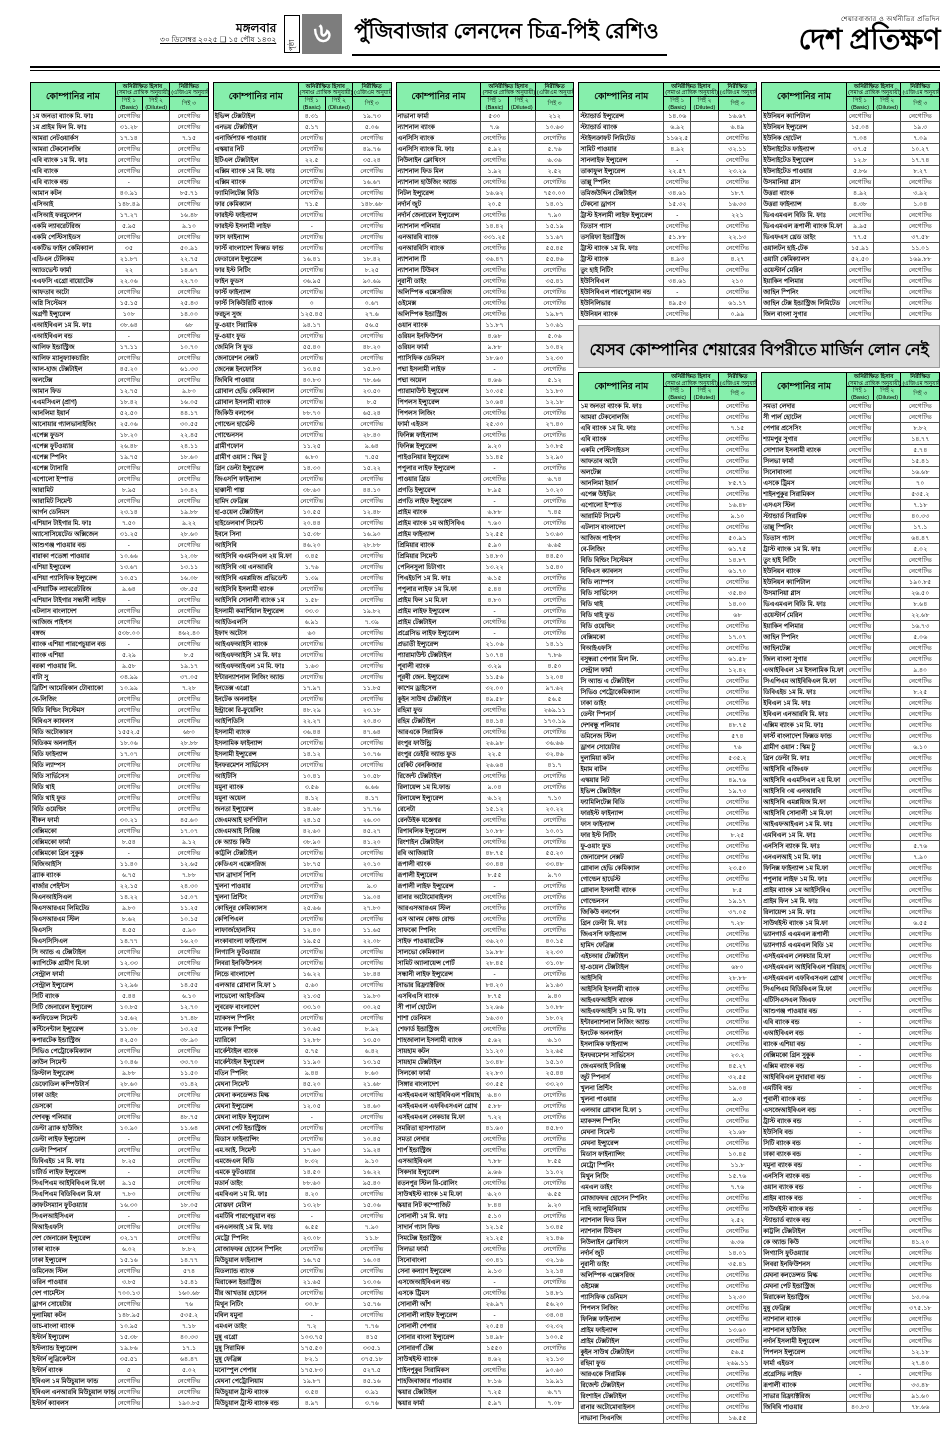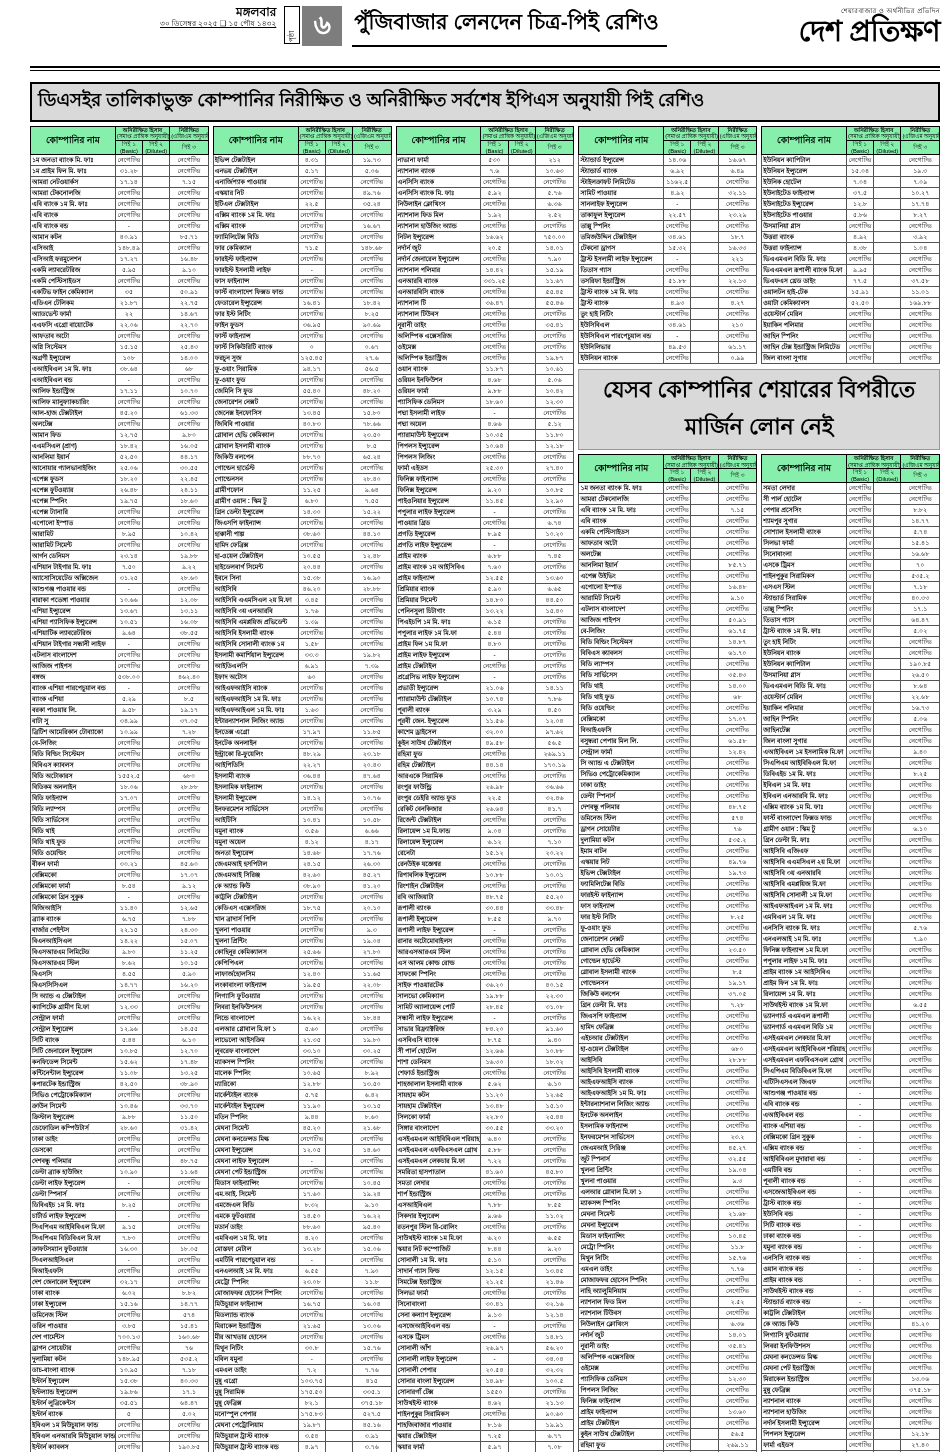--- a/index.html
+++ b/index.html
@@ -1,20 +1,20 @@
 <!DOCTYPE html>
 <html lang="bn"><head>
 <meta charset="utf-8">
 <style>
   html,body{margin:0;padding:0;background:#f2f2f2;}
   .page{position:relative;width:945px;height:1452px;background:#ffffff;overflow:hidden;
         font-family:"Liberation Sans","DejaVu Sans",sans-serif;color:#000;}
   
   .masthead{position:relative;height:72px;margin:6px 5px 0 30px;}
-  .mh-row{display:flex;align-items:flex-start;height:58px;}
+  .mh-row{display:flex;align-items:center;height:58px;}
   .mh-spacer{width:130px;}
   .date-block{text-align:right;line-height:1.15;padding-bottom:4px;}
   .date-day{font-size:12px;font-weight:bold;}
   .date-line{font-size:7.5px;text-decoration:underline;}
   .page-strip{writing-mode:vertical-rl;transform:rotate(180deg);font-size:7px;border:1px solid #000;
               padding:1px;margin:0 2px 2px 8px;height:34px;display:flex;align-items:center;}
   .page-box{width:40px;height:40px;background:#7d7d7d;color:#fff;font-size:27px;font-weight:bold;
             display:flex;align-items:center;justify-content:center;margin:0 10px 2px 0;}
   .section-title{font-size:21px;font-weight:bold;padding:0 8px 4px 2px;border-bottom:2px solid #000;}
   .logo-block{margin-left:auto;text-align:right;padding-bottom:2px;}
@@ -35,21 +35,21 @@
   .th-grp .t{font-weight:bold;}
   .th-sub{font-size:5.8px;font-weight:normal;line-height:1.15;}
   .w1{width:19%}.w2{width:15%}.w3{width:20%}
   table.pe tbody td{height:10px;font-size:6.3px;line-height:1;}
   td.nm{font-weight:bold;text-align:left;}
   td.num{text-align:center;}
   
   .right-wrap{grid-column:4/6;display:flex;flex-direction:column;}
   .side-tables,.margin-tables{display:grid;grid-template-columns:1fr 1fr;gap:4px;}
   .margin-head{margin:5px 0 4px 0;background:#d9d9d9;border:1px solid #999;
-               font-size:22px;font-weight:bold;text-align:center;padding:2px 0 3px 0;}
+               font-size:16px;font-weight:bold;text-align:center;padding:11px 0 3px 0;}
 </style>
 </head>
 <body>
 
 <div class="page">
 
   <div class="masthead">
     <div class="mh-row">
       <div class="mh-spacer"></div>
       <div class="date-block">
@@ -61,21 +61,20 @@
       <div class="section-title">পুঁজিবাজার লেনদেন চিত্র-পিই রেশিও</div>
       <div class="logo-block">
         <div class="logo-tagline">শেয়ারবাজার ও অর্থনীতির প্রতিদিন</div>
         <div class="logo-title">দেশ প্রতিক্ষণ</div>
       </div>
     </div>
     <div class="mh-rule"></div>
     <div class="mh-rule2"></div>
   </div>
 
-  <div class="headline-box">ডিএসইর তালিকাভুক্ত কোম্পানির নিরীক্ষিত ও অনিরীক্ষিত সর্বশেষ ইপিএস অনুযায়ী পিই রেশিও</div>
 
   <div class="content">
     <div>
         <table class="pe">
           <thead>
             <tr>
       <th class="th-name" rowspan="2">কোম্পানির নাম</th>
       <th class="th-grp" colspan="2"><span class="t">অনিরীক্ষিত হিসাব</span><br>(সমাপ্ত প্রান্তিক অনুযায়ী)</th>
       <th class="th-grp w3"><span class="t">নিরীক্ষিত</span><br>(এজিএম অনুযায়ী)</th>
     </tr>

